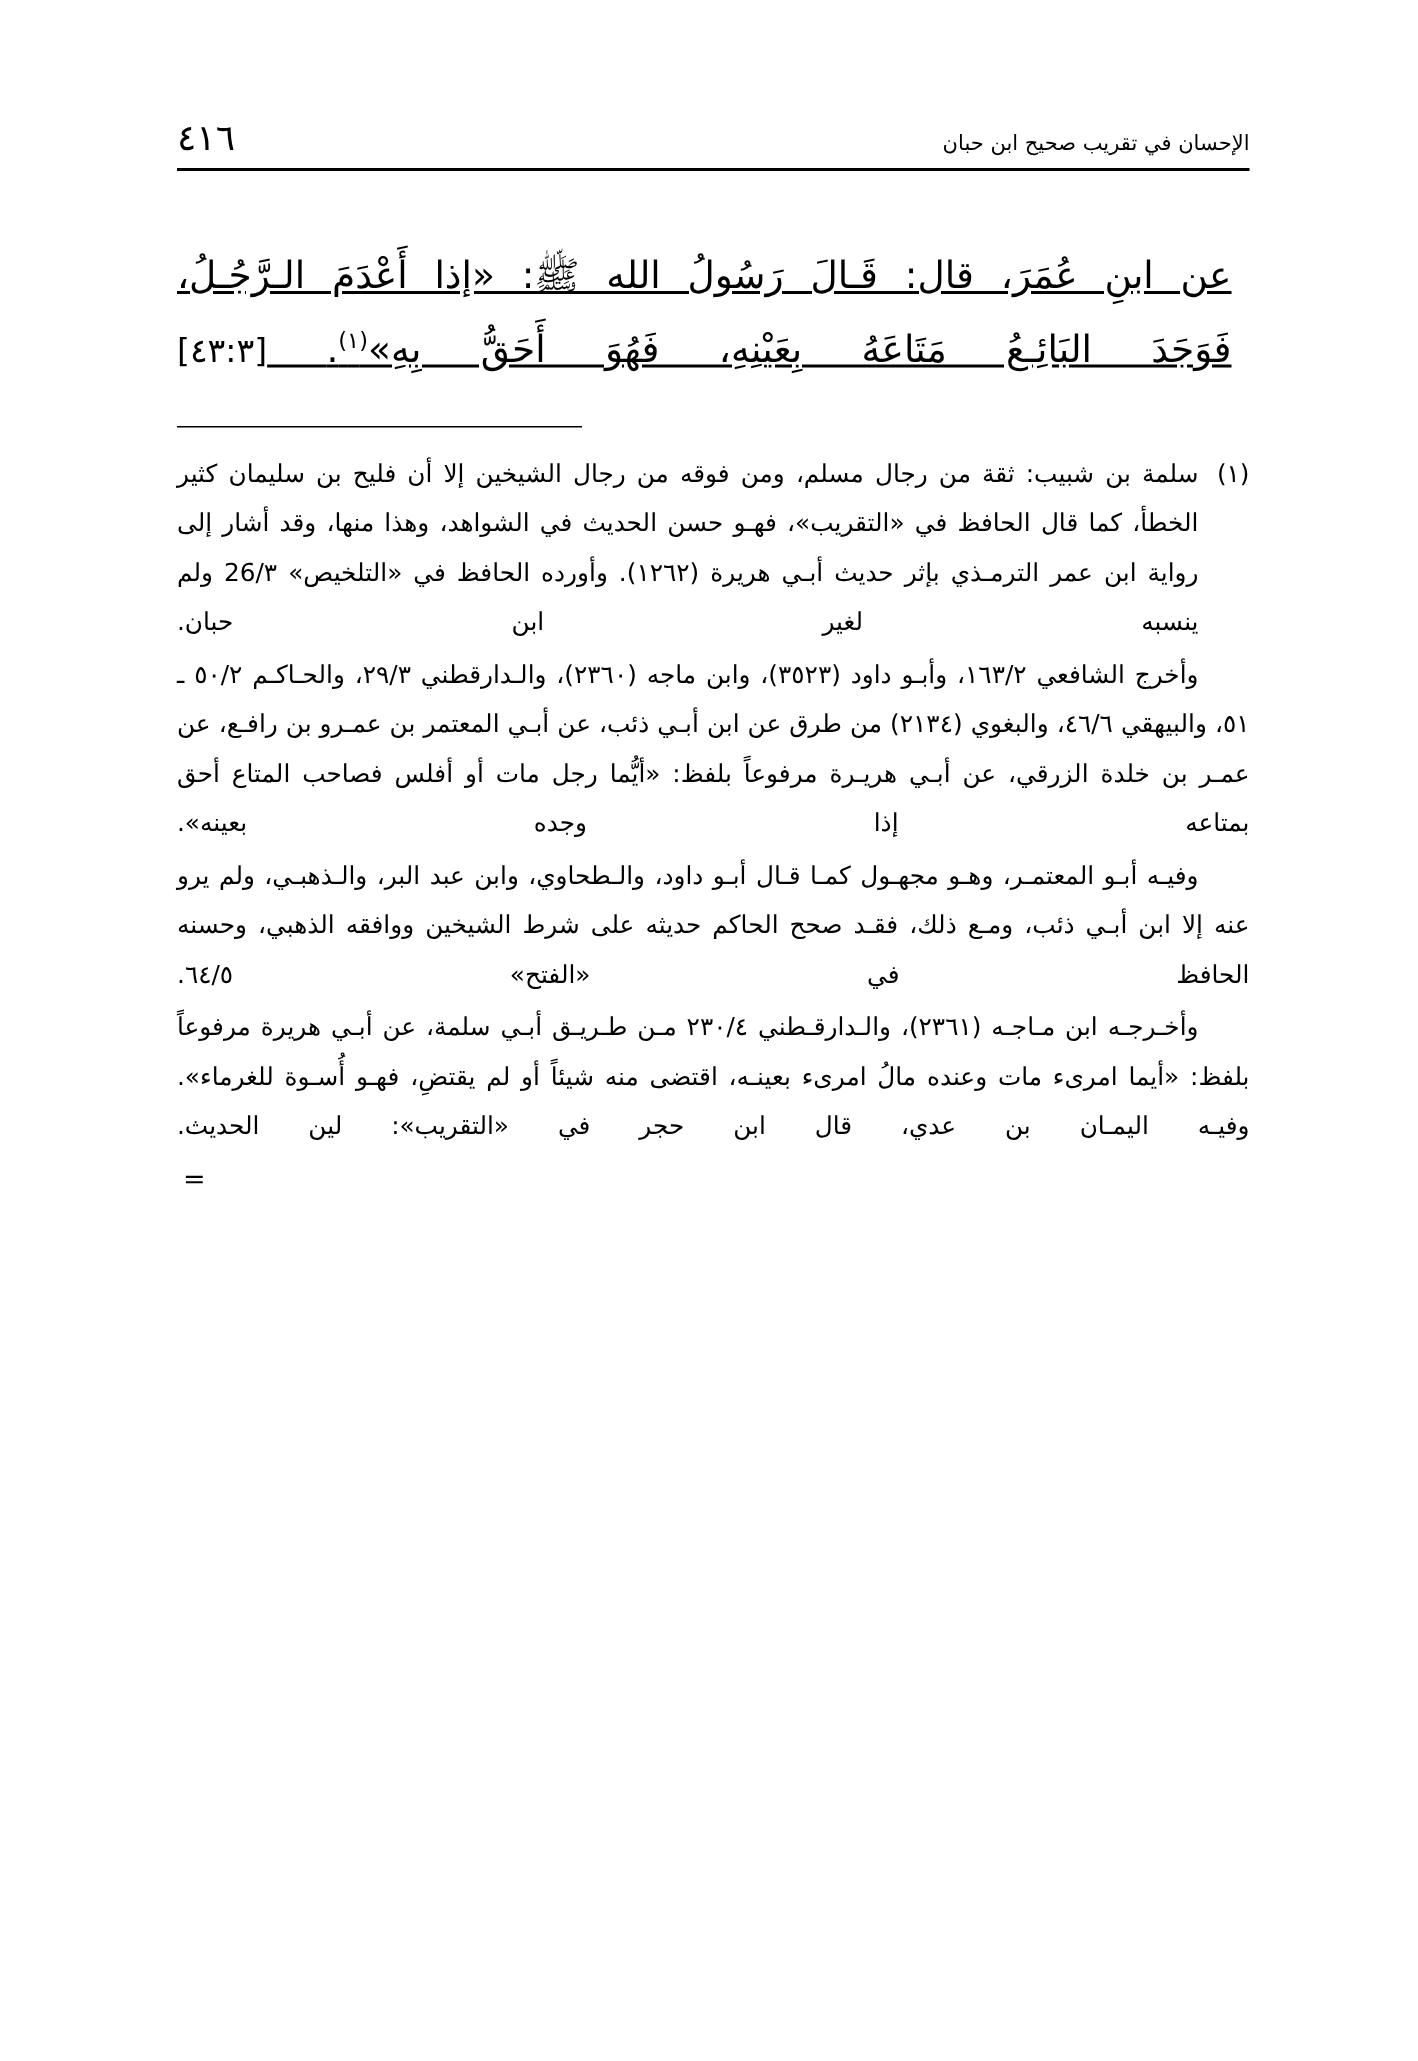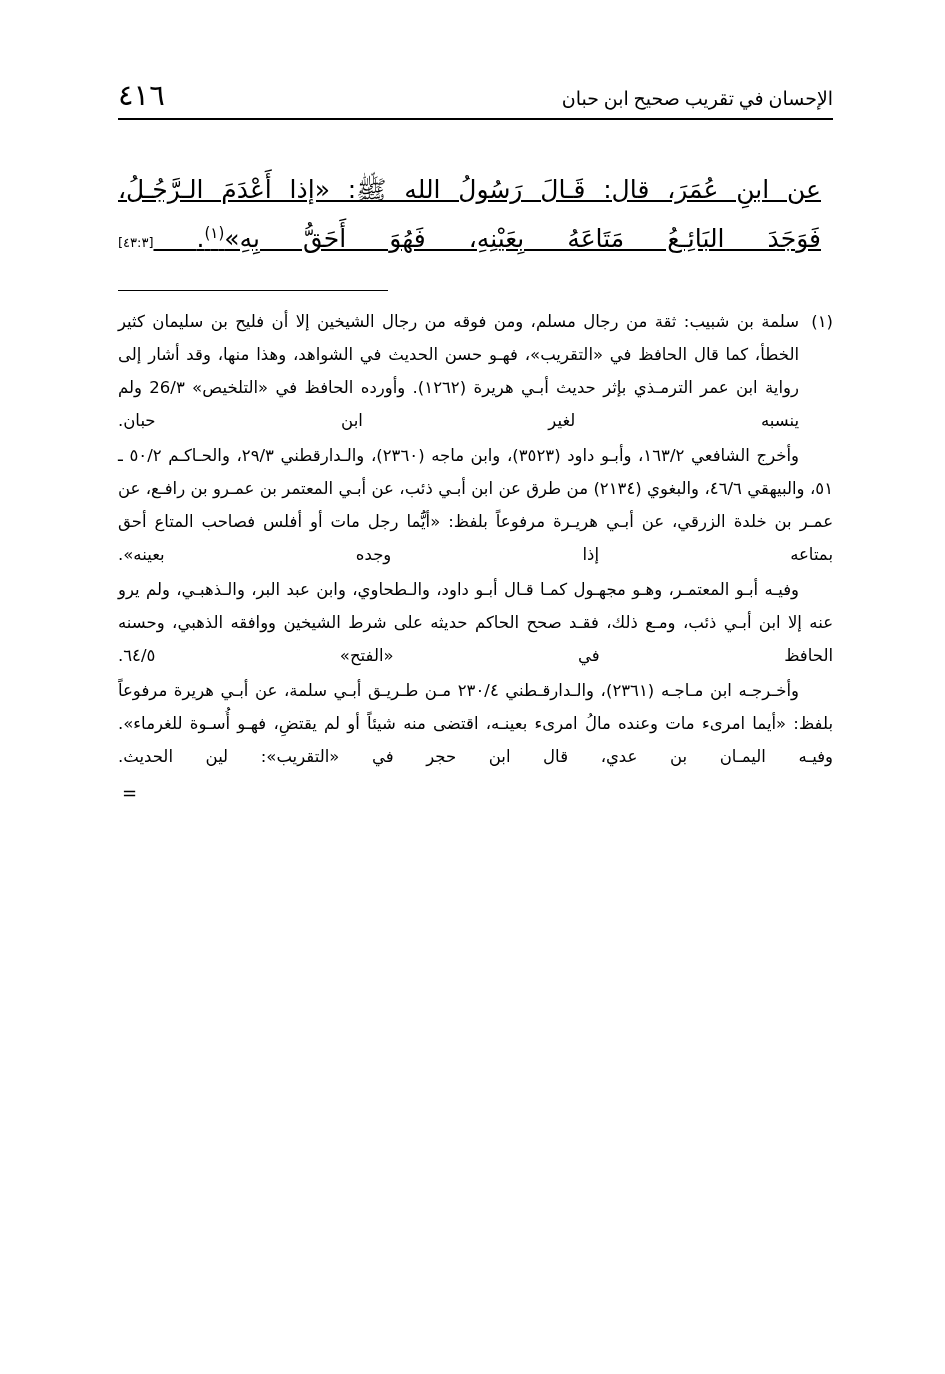--- a/index.html
+++ b/index.html
@@ -28,49 +28,48 @@
   .header {
     display: flex;
     flex-direction: row-reverse;
     align-items: baseline;
     justify-content: space-between;
     padding-bottom: 6px;
     border-bottom: 2px solid #000;
     margin-bottom: 46px;
   }
   .page-number {
-    font-size: 29px;
+    font-size: 24px;
     letter-spacing: 1px;
     font-family: "DejaVu Sans", sans-serif;
     white-space: nowrap;
   }
   .book-title {
-    font-size: 19px;
+    font-size: 14px;
     white-space: nowrap;
-    font-family: Liberation Serif, serif;
   }
 
   
   .hadith {
     font-size: 25px;
     line-height: 1.95;
     text-align: justify;
     text-align-last: justify;
     letter-spacing: 0.3px;
     margin: 0 12px 10px 0;
     direction: rtl;
     text-decoration: underline;
   }
   .hadith .seg { display: inline; }
   .sup {
     font-size: 15px;
     vertical-align: super;
   }
   .ref-bracket {
-    font-size: 13px;
+    font-size: 22px;
     direction: ltr;
     unicode-bidi: embed;
     display: inline-block;
   }
 
   
   .fn-rule-wrap {
     margin-top: 26px;
     margin-bottom: 14px;
     display: flex;

